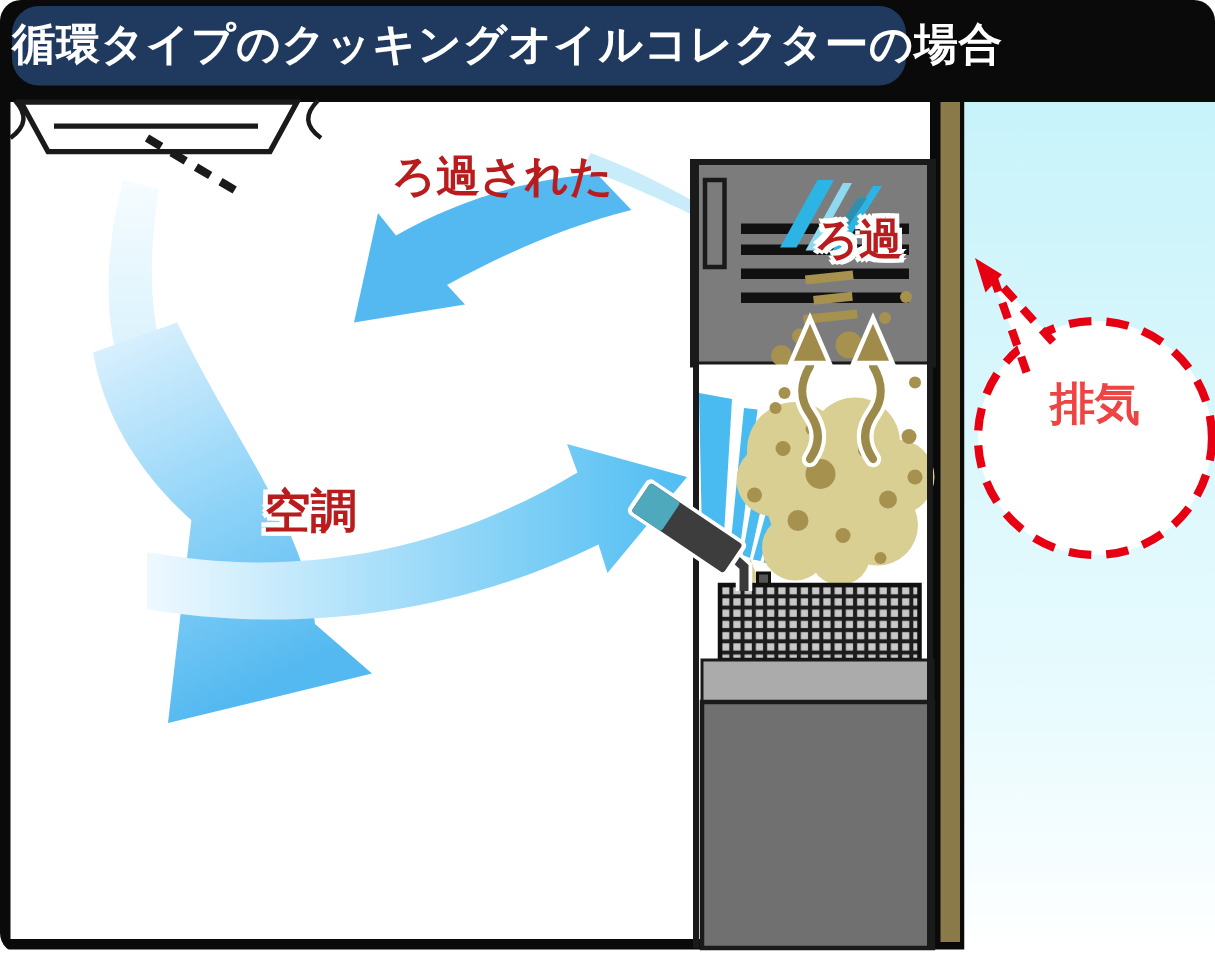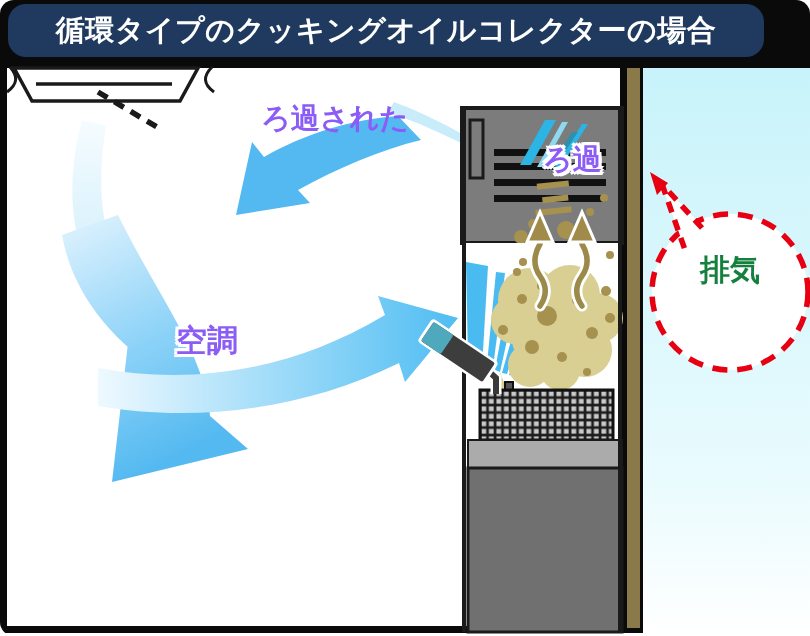--- a/index.html
+++ b/index.html
@@ -3,36 +3,36 @@
 <meta charset="utf-8">
 <style>
   html,body{margin:0;padding:0;background:#ffffff;}
   #stage{
     position:relative;width:810px;height:636px;overflow:hidden;
     font-family:"Liberation Sans","DejaVu Sans",sans-serif;
     background:#ffffff;border-radius:14px 14px 0 14px;
   }
   #canvas{position:absolute;left:0;top:0;}
   .hdr{
-    position:absolute;left:8px;top:4px;width:756px;height:53px;
+    position:absolute;left:8px;top:4px;width:596px;height:53px;
     background:#1f3a5e;border-radius:18px;color:#ffffff;
     font-size:29px;font-weight:700;line-height:53px;text-align:center;
     letter-spacing:.5px;white-space:nowrap;
   }
-  .lbl{position:absolute;font-weight:700;color:#8b5cf6;white-space:nowrap;}
+  .lbl{position:absolute;font-weight:700;color:#b91c1c;white-space:nowrap;}
   .outline{
     text-shadow:-3px -3px 0 #fff,3px -3px 0 #fff,-3px 3px 0 #fff,3px 3px 0 #fff,
                 -3px 0 0 #fff,3px 0 0 #fff,0 -3px 0 #fff,0 3px 0 #fff;
   }
   .aircon-lbl{left:126px;top:134px;font-size:27px;}
   .filtair-lbl{left:244px;top:101px;width:182px;text-align:center;font-size:29px;line-height:35px;}
   .kucho-lbl{left:148px;top:320px;font-size:31px;padding-left:28px;}
   .roka-lbl{left:543px;top:140px;font-size:29px;font-family:Liberation Serif, serif;}
   .exhaust-lbl{left:652px;top:251px;width:156px;text-align:center;
-    font-size:30px;line-height:38px;color:#15803d;}
+    font-size:30px;line-height:38px;color:#ef4444;}
 </style>
 </head>
 <body>
 
 <div id="stage">
 
   <svg id="canvas" width="810" height="636" viewBox="0 0 810 636">
     <defs>
       <linearGradient id="gradArrow" x1="0" y1="0" x2="0.35" y2="1">
         <stop offset="0" stop-color="#e3f4fe"></stop>

